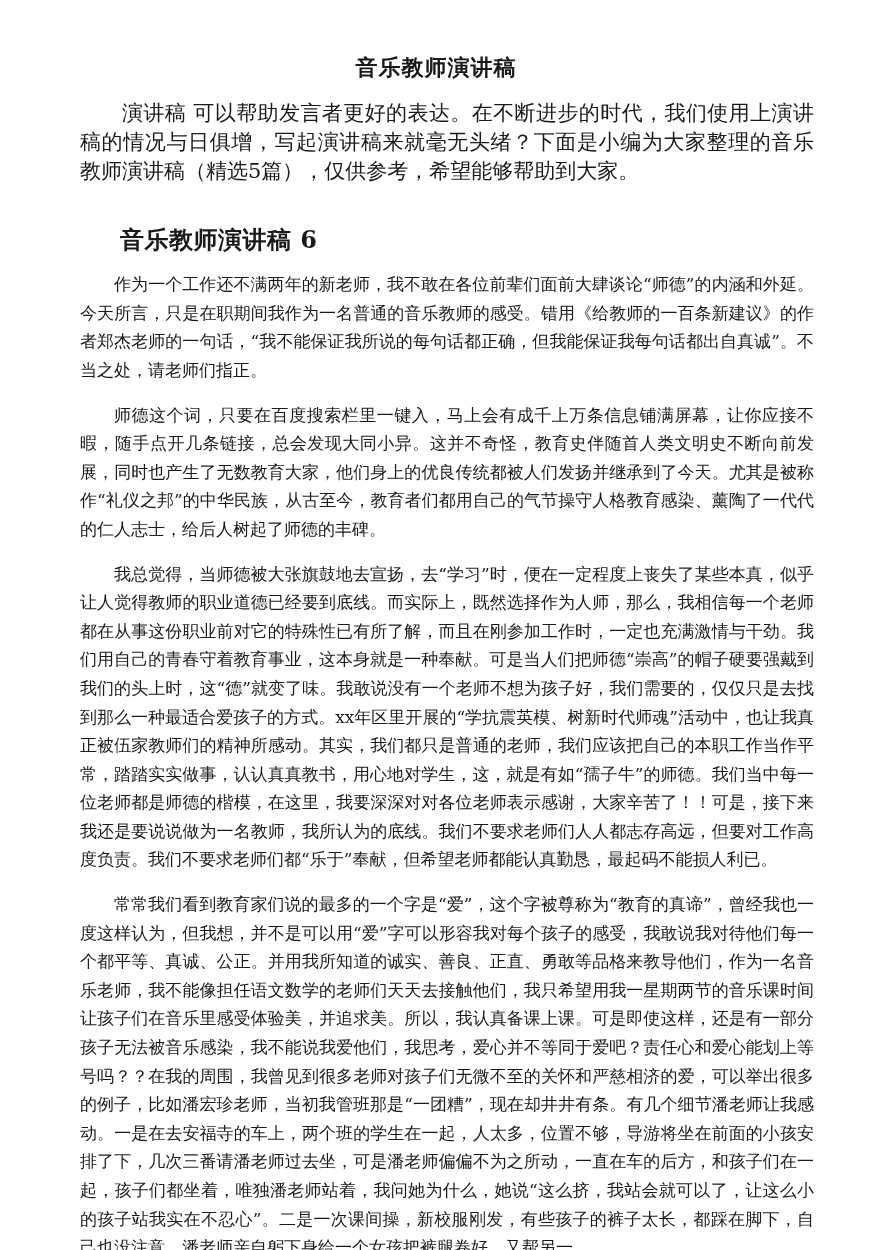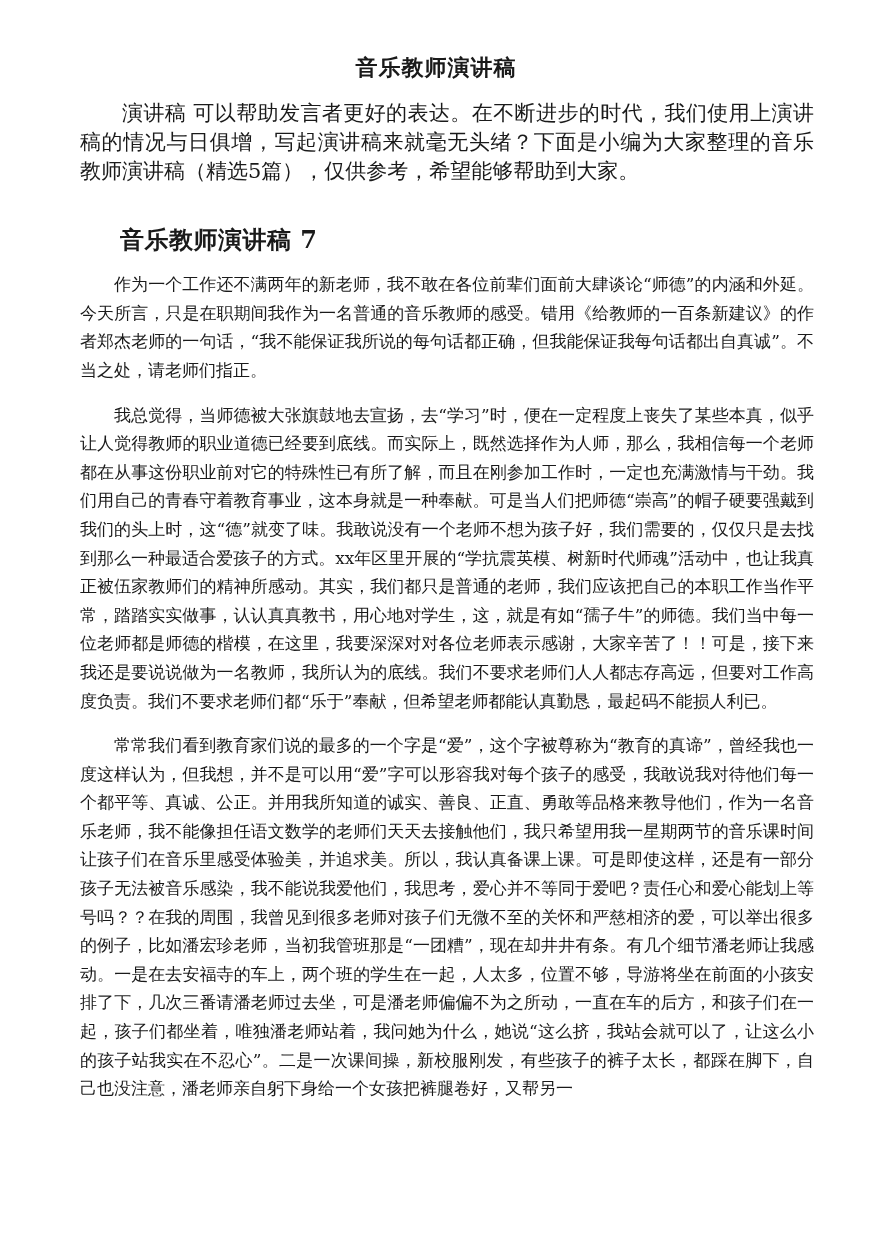--- a/index.html
+++ b/index.html
@@ -63,22 +63,23 @@
 </style>
 </head>
 <body>
 
 <div class="page">
 
   <h1 class="doc-title">音乐教师演讲稿</h1>
 
   <p class="intro">演讲稿 可以帮助发言者更好的表达。在不断进步的时代，我们使用上演讲稿的情况与日俱增，写起演讲稿来就毫无头绪？下面是小编为大家整理的音乐教师演讲稿（精选5篇），仅供参考，希望能够帮助到大家。</p>
 
-  <h2 class="section-heading">音乐教师演讲稿 7</h2>
+  <h2 class="section-heading">音乐教师演讲稿 6</h2>
 
   <p class="body-para">作为一个工作还不满两年的新老师，我不敢在各位前辈们面前大肆谈论“师德”的内涵和外延。今天所言，只是在职期间我作为一名普通的音乐教师的感受。错用《给教师的一百条新建议》的作者郑杰老师的一句话，“我不能保证我所说的每句话都正确，但我能保证我每句话都出自真诚”。不当之处，请老师们指正。</p>
 
+  <p class="body-para">师德这个词，只要在百度搜索栏里一键入，马上会有成千上万条信息铺满屏幕，让你应接不暇，随手点开几条链接，总会发现大同小异。这并不奇怪，教育史伴随首人类文明史不断向前发展，同时也产生了无数教育大家，他们身上的优良传统都被人们发扬并继承到了今天。尤其是被称作“礼仪之邦”的中华民族，从古至今，教育者们都用自己的气节操守人格教育感染、薰陶了一代代的仁人志士，给后人树起了师德的丰碑。</p>
 
   <p class="body-para">我总觉得，当师德被大张旗鼓地去宣扬，去“学习”时，便在一定程度上丧失了某些本真，似乎让人觉得教师的职业道德已经要到底线。而实际上，既然选择作为人师，那么，我相信每一个老师都在从事这份职业前对它的特殊性已有所了解，而且在刚参加工作时，一定也充满激情与干劲。我们用自己的青春守着教育事业，这本身就是一种奉献。可是当人们把师德“崇高”的帽子硬要强戴到我们的头上时，这“德”就变了味。我敢说没有一个老师不想为孩子好，我们需要的，仅仅只是去找到那么一种最适合爱孩子的方式。xx年区里开展的“学抗震英模、树新时代师魂”活动中，也让我真正被伍家教师们的精神所感动。其实，我们都只是普通的老师，我们应该把自己的本职工作当作平常，踏踏实实做事，认认真真教书，用心地对学生，这，就是有如“孺子牛”的师德。我们当中每一位老师都是师德的楷模，在这里，我要深深对对各位老师表示感谢，大家辛苦了！！可是，接下来我还是要说说做为一名教师，我所认为的底线。我们不要求老师们人人都志存高远，但要对工作高度负责。我们不要求老师们都“乐于”奉献，但希望老师都能认真勤恳，最起码不能损人利已。</p>
 
   <p class="body-para">常常我们看到教育家们说的最多的一个字是“爱”，这个字被尊称为“教育的真谛”，曾经我也一度这样认为，但我想，并不是可以用“爱”字可以形容我对每个孩子的感受，我敢说我对待他们每一个都平等、真诚、公正。并用我所知道的诚实、善良、正直、勇敢等品格来教导他们，作为一名音乐老师，我不能像担任语文数学的老师们天天去接触他们，我只希望用我一星期两节的音乐课时间让孩子们在音乐里感受体验美，并追求美。所以，我认真备课上课。可是即使这样，还是有一部分孩子无法被音乐感染，我不能说我爱他们，我思考，爱心并不等同于爱吧？责任心和爱心能划上等号吗？？在我的周围，我曾见到很多老师对孩子们无微不至的关怀和严慈相济的爱，可以举出很多的例子，比如潘宏珍老师，当初我管班那是“一团糟”，现在却井井有条。有几个细节潘老师让我感动。一是在去安福寺的车上，两个班的学生在一起，人太多，位置不够，导游将坐在前面的小孩安排了下，几次三番请潘老师过去坐，可是潘老师偏偏不为之所动，一直在车的后方，和孩子们在一起，孩子们都坐着，唯独潘老师站着，我问她为什么，她说“这么挤，我站会就可以了，让这么小的孩子站我实在不忍心”。二是一次课间操，新校服刚发，有些孩子的裤子太长，都踩在脚下，自己也没注意，潘老师亲自躬下身给一个女孩把裤腿卷好，又帮另一</p>
 
 </div>
 
 </body></html>

